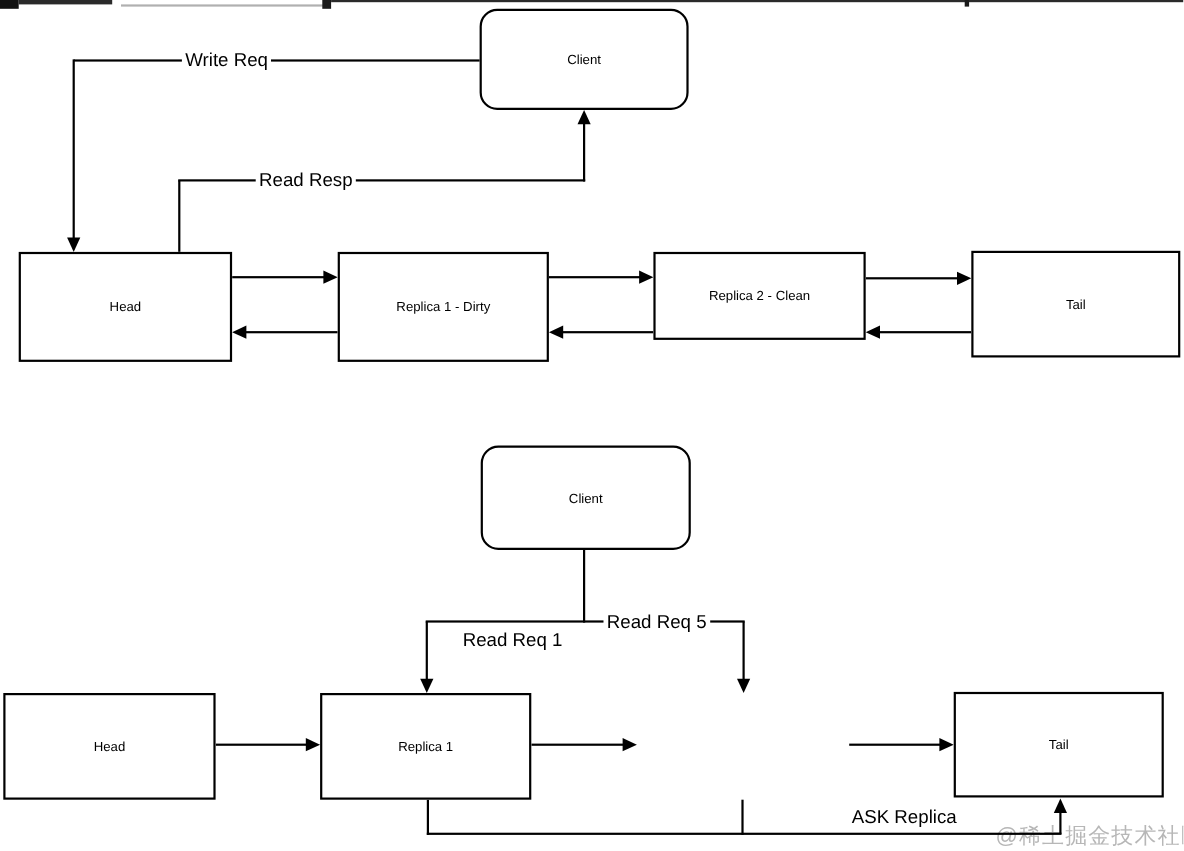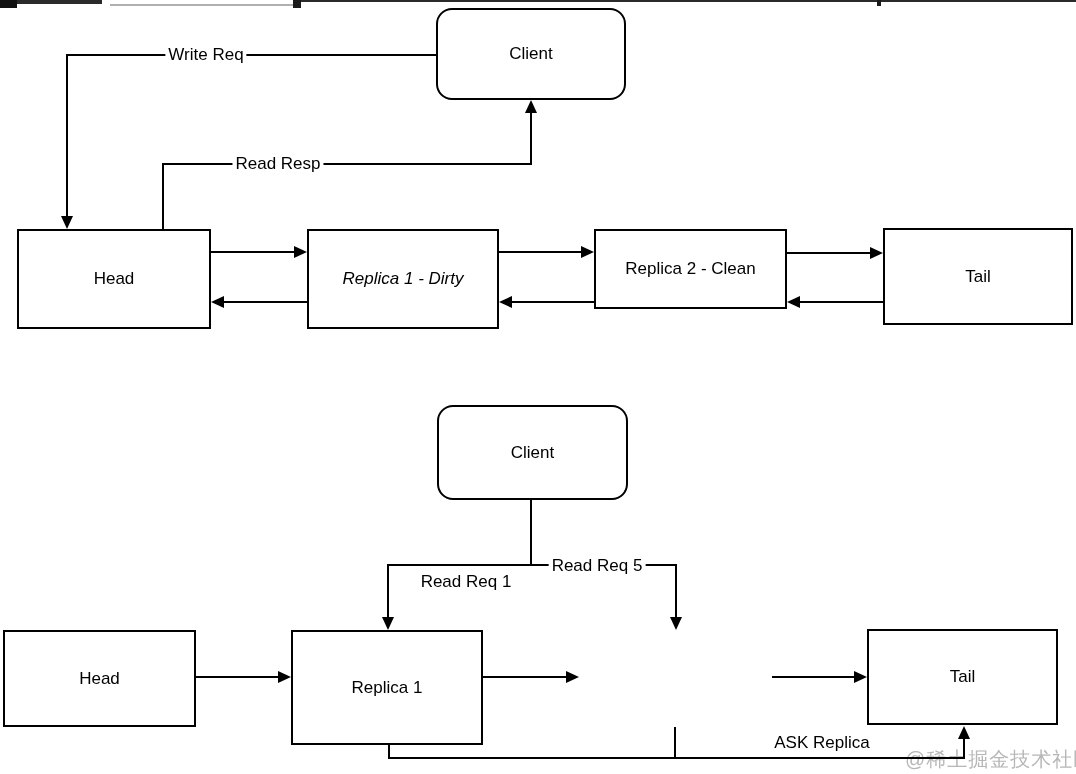--- a/index.html
+++ b/index.html
@@ -10,21 +10,21 @@
   }
   html,body{margin:0;padding:0;background:#ffffff;}
   .canvas{
     position:relative;width:1076px;height:774px;background:#ffffff;
     font-family:"Liberation Sans","DejaVu Sans",sans-serif;color:#000;
     overflow:hidden;
   }
   .box{
     position:absolute;box-sizing:border-box;background:var(--node-fill);
     border:2px solid var(--node-border);display:flex;align-items:center;justify-content:center;
-    font-size:17px;z-index:3;
+    font-size:12px;z-index:3;
   }
   .rounded{border-radius:16px;}
   .hline,.vline{position:absolute;background:var(--line);z-index:2;}
   .ah{position:absolute;width:0;height:0;z-index:2;}
   .ah-right{border-top:6px solid transparent;border-bottom:6px solid transparent;border-left:13px solid var(--line);}
   .ah-left{border-top:6px solid transparent;border-bottom:6px solid transparent;border-right:13px solid var(--line);}
   .ah-down{border-left:6px solid transparent;border-right:6px solid transparent;border-top:13px solid var(--line);}
   .ah-up{border-left:6px solid transparent;border-right:6px solid transparent;border-bottom:13px solid var(--line);}
   .edge-label{
     position:absolute;transform:translate(-50%,-50%);background:#ffffff;
@@ -48,21 +48,21 @@
   <div class="artifact" style="left:293px;top:0;width:8px;height:8px;background:#1a1a1a;"></div>
   <div class="artifact" style="left:301px;top:0;width:775px;height:2px;background:#2a2a2a;"></div>
   <div class="artifact" style="left:877px;top:0;width:4px;height:6px;background:#1a1a1a;"></div>
 
   <div class="box rounded" style="left:436px;top:8px;width:190px;height:92px;">
     <span>Client</span>
   </div>
   <div class="box" style="left:17px;top:229px;width:194px;height:100px;">
     <span>Head</span>
   </div>
-  <div class="box" style="left:307px;top:229px;width:192px;height:100px;font-style:italic;">
+  <div class="box" style="left:307px;top:229px;width:192px;height:100px;">
     <span>Replica 1 - Dirty</span>
   </div>
   <div class="box" style="left:594px;top:229px;width:193px;height:80px;">
     <span>Replica 2 - Clean</span>
   </div>
   <div class="box" style="left:883px;top:228px;width:190px;height:97px;">
     <span>Tail</span>
   </div>
 
   <div class="hline" style="left:67px;top:54px;width:369px;height:2px;"></div>
@@ -89,21 +89,21 @@
   <div class="ah ah-left" style="left:499px;top:296px;"></div>
   <div class="hline" style="left:798px;top:301px;width:85px;height:2px;"></div>
   <div class="ah ah-left" style="left:787px;top:296px;"></div>
 
   <div class="box rounded" style="left:437px;top:405px;width:191px;height:95px;">
     <span>Client</span>
   </div>
   <div class="box" style="left:3px;top:630px;width:193px;height:97px;">
     <span>Head</span>
   </div>
-  <div class="box" style="left:291px;top:630px;width:192px;height:115px;">
+  <div class="box" style="left:291px;top:630px;width:192px;height:97px;">
     <span>Replica 1</span>
   </div>
   <div class="box" style="left:867px;top:629px;width:191px;height:96px;">
     <span>Tail</span>
   </div>
 
   <div class="vline" style="left:530px;top:500px;width:2px;height:66px;"></div>
   <div class="hline" style="left:387px;top:564px;width:290px;height:2px;"></div>
   <div class="vline" style="left:387px;top:565px;width:2px;height:53px;"></div>
   <div class="ah ah-down" style="left:382px;top:617px;"></div>

